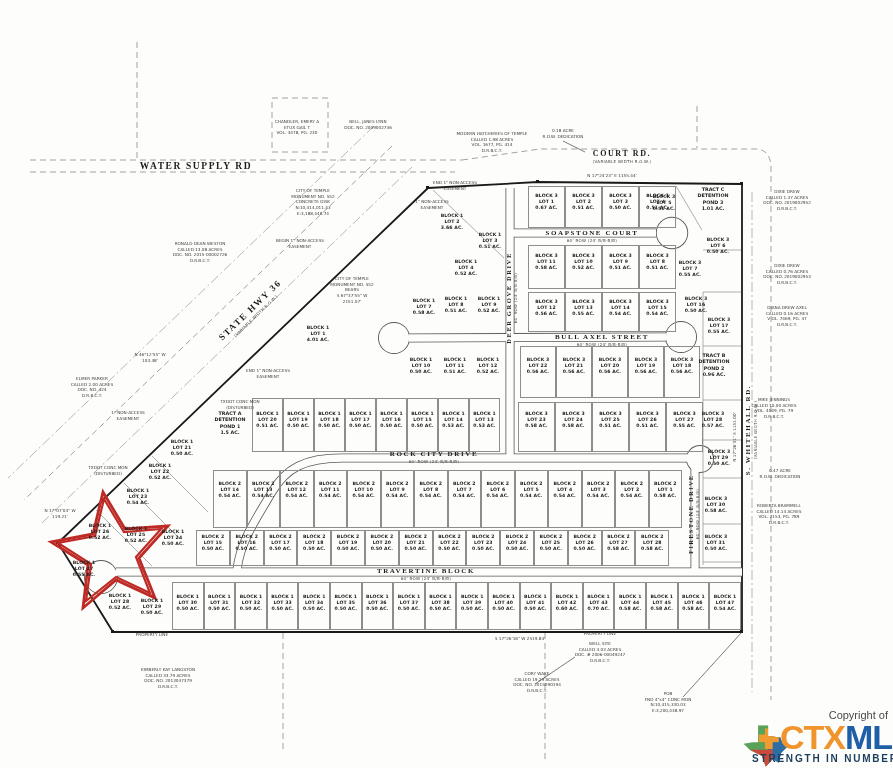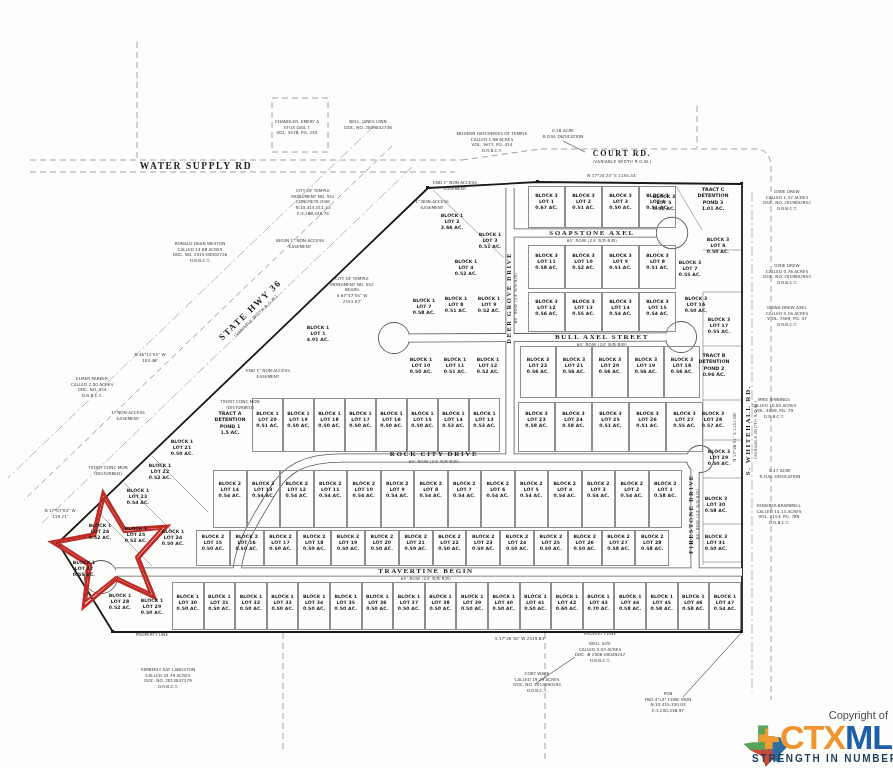--- a/index.html
+++ b/index.html
@@ -126,33 +126,33 @@
   </div>
   <div class="street-group" style="left:622px;top:156px;">
     <div class="street-main" style="font-size:8px;">COURT RD.</div>
     <div class="street-subline">(VARIABLE WIDTH R.O.W.)</div>
   </div>
   <div class="street-group" style="left:252px;top:312px;transform:translate(-50%,-50%) rotate(-44deg);">
     <div class="street-main" style="font-size:9px;">STATE HWY 36</div>
     <div class="street-subline">(VARIABLE WIDTH R.O.W.)</div>
   </div>
   <div class="street-group" style="left:592px;top:236px;">
-    <div class="street-main" style="font-size:7px;">SOAPSTONE AXEL</div>
+    <div class="street-main" style="font-size:7px;">SOAPSTONE COURT</div>
     <div class="street-subline">60' ROW (24' B/B-B/B)</div>
   </div>
   <div class="street-group" style="left:602px;top:340px;">
     <div class="street-main" style="font-size:7px;">BULL AXEL STREET</div>
     <div class="street-subline">60' ROW (24' B/B-B/B)</div>
   </div>
   <div class="street-group" style="left:434px;top:457px;">
     <div class="street-main" style="font-size:7px;">ROCK CITY DRIVE</div>
     <div class="street-subline">60' ROW (24' B/B-B/B)</div>
   </div>
   <div class="street-group" style="left:426px;top:574px;">
-    <div class="street-main" style="font-size:7px;">TRAVERTINE BEGIN</div>
+    <div class="street-main" style="font-size:7px;">TRAVERTINE BLOCK</div>
     <div class="street-subline">60' ROW (24' B/B-B/B)</div>
   </div>
   <div class="street-group" style="left:511px;top:298px;transform:translate(-50%,-50%) rotate(-90deg);">
     <div class="street-main" style="font-size:6.5px;">DEER GROVE DRIVE</div>
     <div class="street-subline">60' ROW (24' B/B-B/B)</div>
   </div>
   <div class="street-group" style="left:694px;top:514px;transform:translate(-50%,-50%) rotate(-90deg);">
     <div class="street-main" style="font-size:6px;">FIRESTONE DRIVE</div>
     <div class="street-subline">60' ROW (24' B/B-B/B)</div>
   </div>

